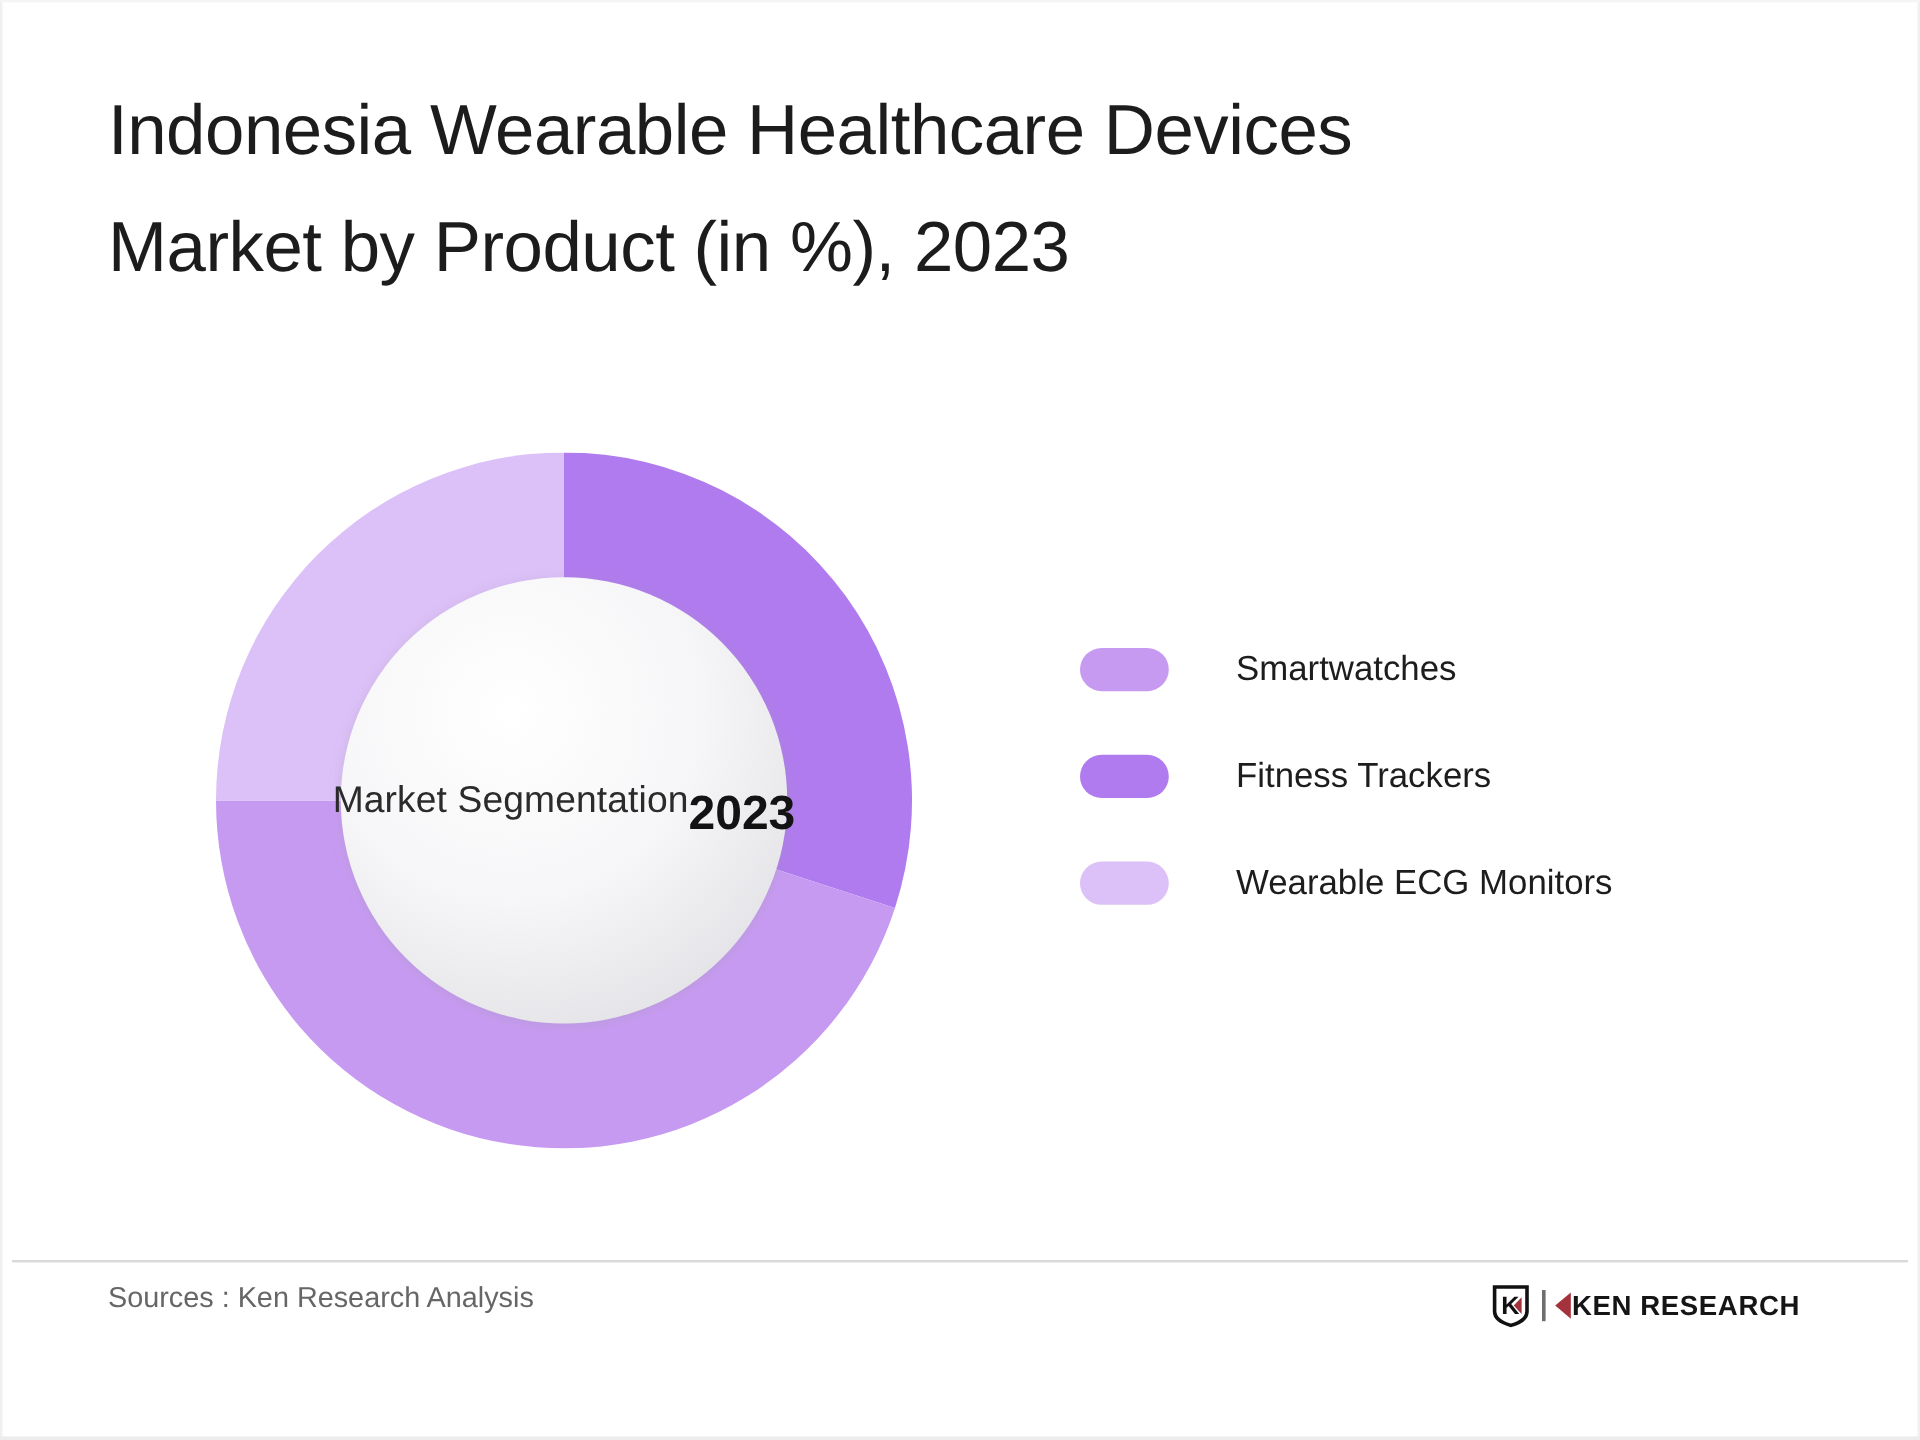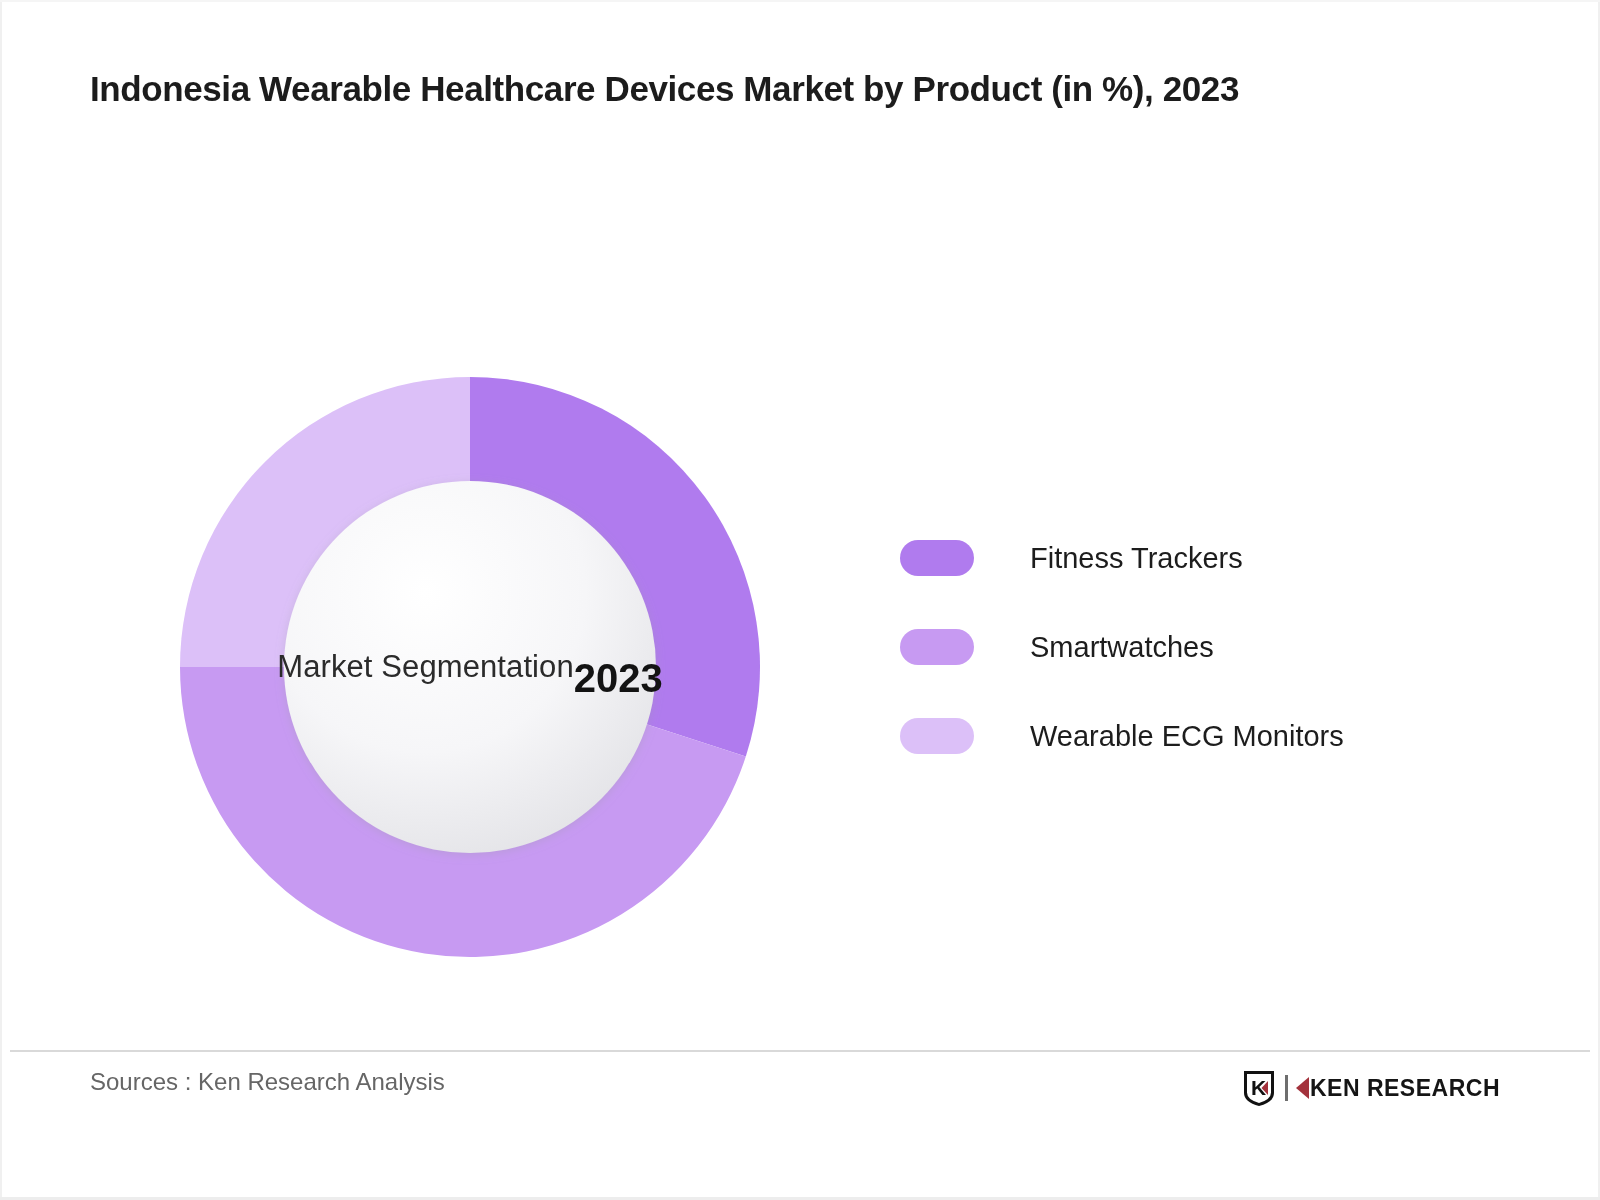--- a/index.html
+++ b/index.html
@@ -30,22 +30,22 @@
   .frame-bottom{ position:absolute; left:0; bottom:0; width:1600px; height:3px; background:#ededed; }
 
   
   .header {
     position: absolute;
     left: 90px;
     top: 60px;
     width: 1330px;
   }
   .chart-title {
-    font-size: 35px;
-    font-weight: 700;
+    font-size: 59px;
+    font-weight: 400;
     line-height: 1.66;
     letter-spacing: -0.4px;
     color: #1c1c1c;
     margin: 0;
     max-width: 1230px;
   }
   .chart-subtitle-1,
   .chart-subtitle-2 {
     font-size: 30px;
     font-weight: 400;
@@ -220,26 +220,26 @@
       </svg>
 
       <div class="donut-center-label">
         <div class="center-title">Market Segmentation</div>
         <div class="center-value">2023</div>
       </div>
     </div>
 
     <div class="legend" id="legend">
         <div class="legend-item">
+          <span class="legend-swatch" style="background: rgb(199, 154, 242);"></span>
+          <span class="legend-label">Smartwatches</span>
+        </div>
+        <div class="legend-item">
           <span class="legend-swatch" style="background: rgb(176, 123, 238);"></span>
           <span class="legend-label">Fitness Trackers</span>
-        </div>
-        <div class="legend-item">
-          <span class="legend-swatch" style="background: rgb(199, 154, 242);"></span>
-          <span class="legend-label">Smartwatches</span>
         </div>
         <div class="legend-item">
           <span class="legend-swatch" style="background: rgb(220, 192, 248);"></span>
           <span class="legend-label">Wearable ECG Monitors</span>
         </div>
       </div>
   </div>
 
   <div class="footer-rule"></div>
   <div class="footer-source">Sources : Ken Research Analysis</div>

